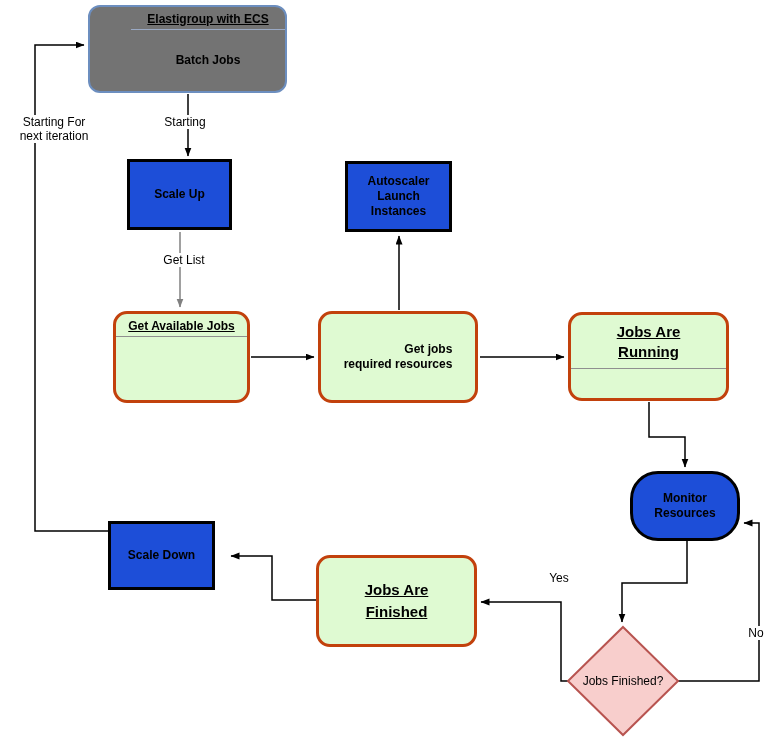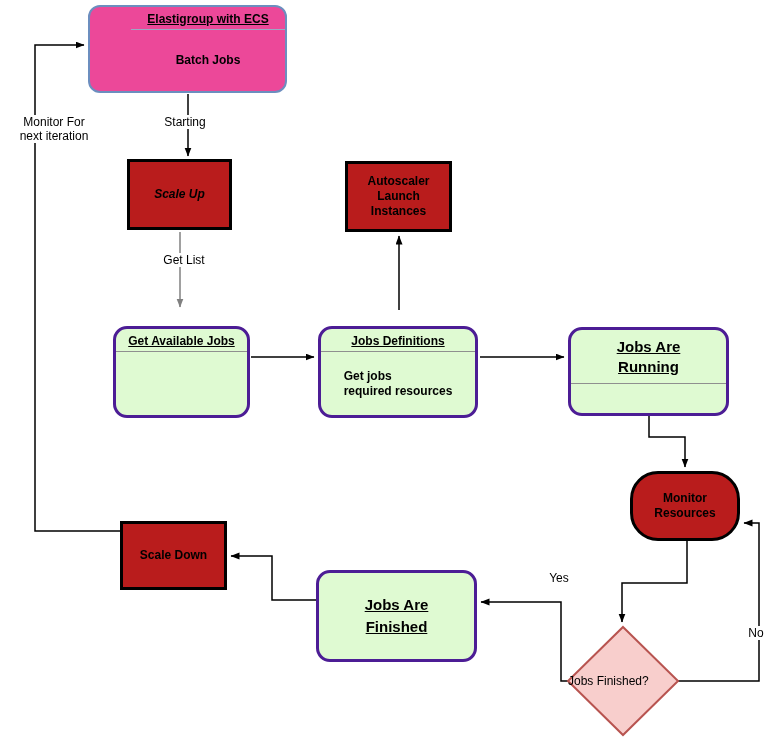--- a/index.html
+++ b/index.html
@@ -1,40 +1,40 @@
 <!DOCTYPE html>
 <html><head>
 <meta charset="utf-8">
 <style>
   html,body{margin:0;padding:0;background:#ffffff;}
   .canvas{position:relative;width:766px;height:737px;background:#ffffff;overflow:hidden;
           font-family:"Liberation Sans",sans-serif;}
   .edges{position:absolute;left:0;top:0;width:766px;height:737px;}
 
   .node{position:absolute;box-sizing:border-box;display:flex;flex-direction:column;}
-  .yellow{background:#b91c1c;border:3px solid #000000;}
-  .green{background:#dffad2;border:3px solid #4c1d95;border-radius:14px;margin-top:15px;}
-  .blue{background:#ec4899;border:2px solid #6c8ebf;border-radius:12px;padding-left:41px;}
+  .yellow{background:#1d4ed8;border:3px solid #000000;}
+  .green{background:#dffad2;border:3px solid #c2410c;border-radius:14px;}
+  .blue{background:#737373;border:2px solid #6c8ebf;border-radius:12px;padding-left:41px;}
 
   .hdr{font-weight:bold;font-size:12px;text-decoration:underline;text-align:center;
        padding:5px 2px 3px;border-bottom:1px solid #8f8f8f;white-space:pre-line;}
   .hdr-big{flex:0 0 53px;display:flex;align-items:center;justify-content:center;
        font-size:15px;font-weight:bold;text-decoration:underline;text-align:center;
        border-bottom:1px solid #8f8f8f;white-space:pre-line;line-height:20px;}
   .body{flex:1;display:flex;align-items:center;justify-content:center;font-weight:bold;
-       font-size:12px;text-align:left;white-space:pre-line;line-height:15px;}
+       font-size:12px;text-align:right;white-space:pre-line;line-height:15px;}
   .center-label{flex:1;display:flex;align-items:center;justify-content:center;font-weight:bold;
        font-size:12px;text-align:center;white-space:pre-line;line-height:15px;}
   .big-center{flex:1;display:flex;align-items:center;justify-content:center;
        font-size:15px;font-weight:bold;text-decoration:underline;text-align:center;
        white-space:pre-line;line-height:22px;}
 
   .elabel{position:absolute;font-size:12px;color:#000;background:#ffffff;text-align:center;
        white-space:pre-line;line-height:14px;padding:0 2px;}
-  .dlabel{position:absolute;font-size:12px;color:#000;}
+  .dlabel{position:absolute;font-size:12px;color:#000;text-align:center;}
 </style>
 </head>
 <body>
 
 <div class="canvas">
 
   <svg class="edges" width="766" height="737" viewBox="0 0 766 737">
     <defs>
       <marker id="ab" markerUnits="userSpaceOnUse" markerWidth="10" markerHeight="8" refX="8.5" refY="3.5" orient="auto">
         <path d="M0,0 L9,3.5 L0,7 Z" fill="#000000"></path>
@@ -57,62 +57,61 @@
     <path d="M120,531 L35,531 L35,45 L84,45" stroke="#000" stroke-width="1.5" fill="none" marker-end="url(#ab)"></path>
 
     <polygon points="623,627 678,681 623,735 568,681" fill="#f8cecc" stroke="#b85450" stroke-width="2"></polygon>
   </svg>
 
   <div class="node blue" style="left:88px;top:5px;width:199px;height:88px;">
     <div class="hdr" style="border-bottom-color:#9aa9c4;">Elastigroup with ECS</div>
     <div class="body">Batch Jobs</div>
   </div>
 
-  <div class="node yellow" style="left:127px;top:159px;width:105px;height:71px;font-style:italic;">
+  <div class="node yellow" style="left:127px;top:159px;width:105px;height:71px;">
     <div class="center-label">Scale Up</div>
   </div>
 
   <div class="node yellow" style="left:345px;top:161px;width:107px;height:71px;">
     <div class="center-label">Autoscaler
 Launch
 Instances</div>
   </div>
 
   <div class="node green" style="left:113px;top:311px;width:137px;height:92px;">
     <div class="hdr">Get Available Jobs</div>
   </div>
 
   <div class="node green" style="left:318px;top:311px;width:160px;height:92px;">
-    <div class="hdr">Jobs Definitions</div>
     <div class="body">Get jobs
 required resources</div>
   </div>
 
   <div class="node green" style="left:568px;top:312px;width:161px;height:89px;">
     <div class="hdr-big">Jobs Are
 Running</div>
     <div class="body"></div>
   </div>
 
   <div class="node yellow" style="left:630px;top:471px;width:110px;height:70px;border-radius:28px;">
     <div class="center-label">Monitor
 Resources</div>
   </div>
 
   <div class="node green" style="left:316px;top:555px;width:161px;height:92px;">
     <div class="big-center">Jobs Are
 Finished</div>
   </div>
 
-  <div class="node yellow" style="left:120px;top:521px;width:107px;height:69px;">
+  <div class="node yellow" style="left:108px;top:521px;width:107px;height:69px;">
     <div class="center-label">Scale Down</div>
   </div>
 
   <div class="dlabel" style="left:568px;top:674px;width:110px;">Jobs Finished?</div>
 
   <div class="elabel" style="left:155px;top:115px;width:56px;">Starting</div>
   <div class="elabel" style="left:154px;top:253px;width:56px;text-align:center;">Get List</div>
   <div class="elabel" style="left:541px;top:571px;width:32px;">Yes</div>
   <div class="elabel" style="left:742px;top:626px;width:24px;">No</div>
-  <div class="elabel" style="left:0px;top:115px;width:104px;">Monitor For
+  <div class="elabel" style="left:0px;top:115px;width:104px;">Starting For
 next iteration</div>
 
 </div>
 
 </body></html>

